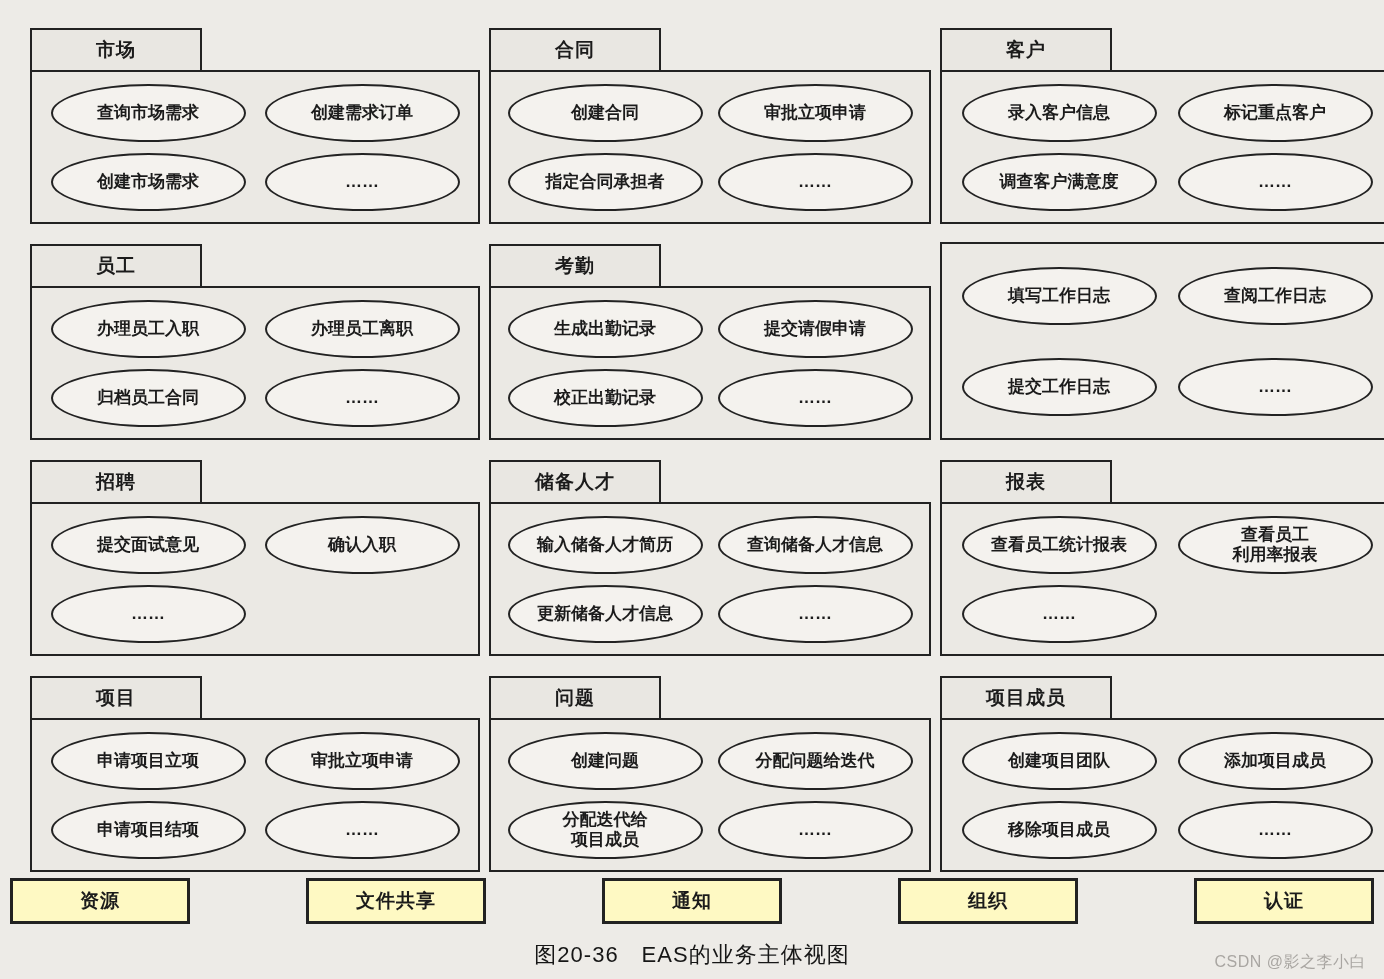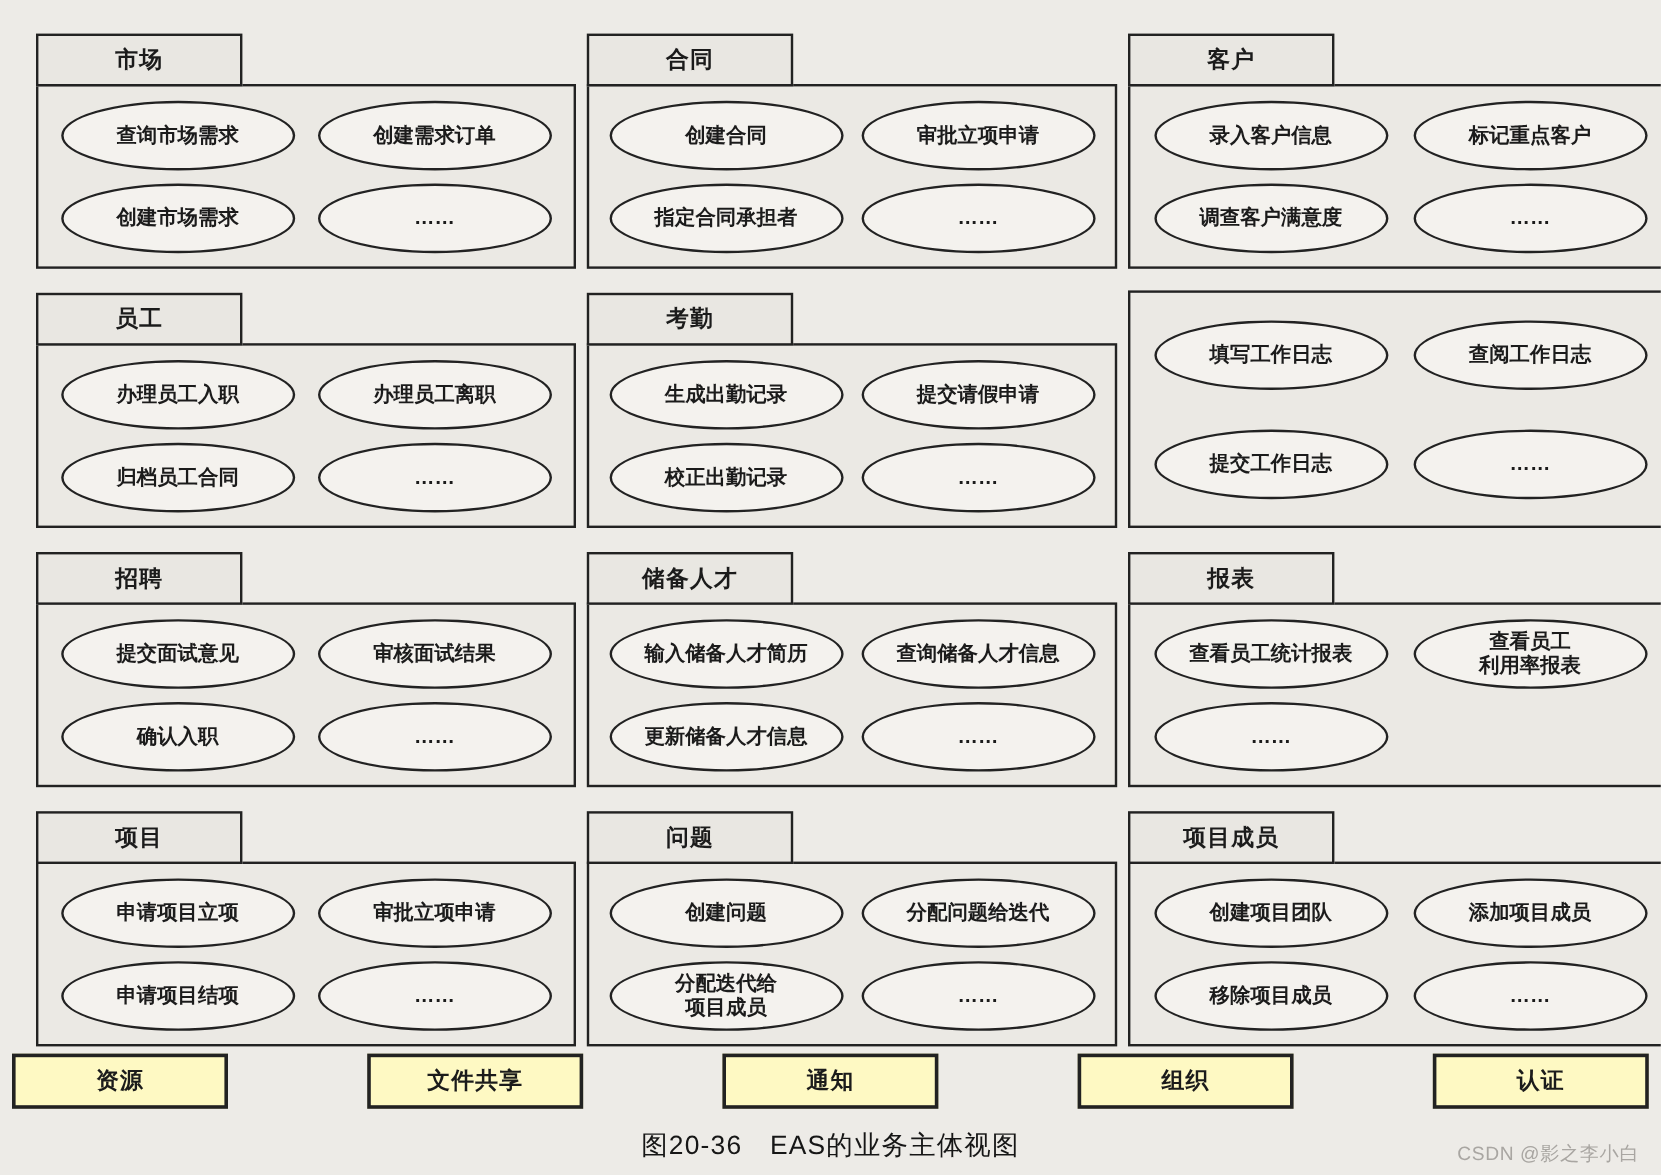--- a/index.html
+++ b/index.html
@@ -255,23 +255,20 @@
     </div>
     <div class="package">
       <div class="pkg-tab">
         <span class="pkg-title">招聘</span>
       </div>
       <div class="pkg-body">
         <div class="usecase">
           <span class="usecase-label">提交面试意见</span>
         </div>
         <div class="usecase">
-          <span class="usecase-label">审核面试结果</span>
-        </div>
-        <div class="usecase">
           <span class="usecase-label">确认入职</span>
         </div>
         <div class="usecase">
           <span class="usecase-label">……</span>
         </div>
       </div>
     </div>
     <div class="package">
       <div class="pkg-tab">
         <span class="pkg-title">储备人才</span>

